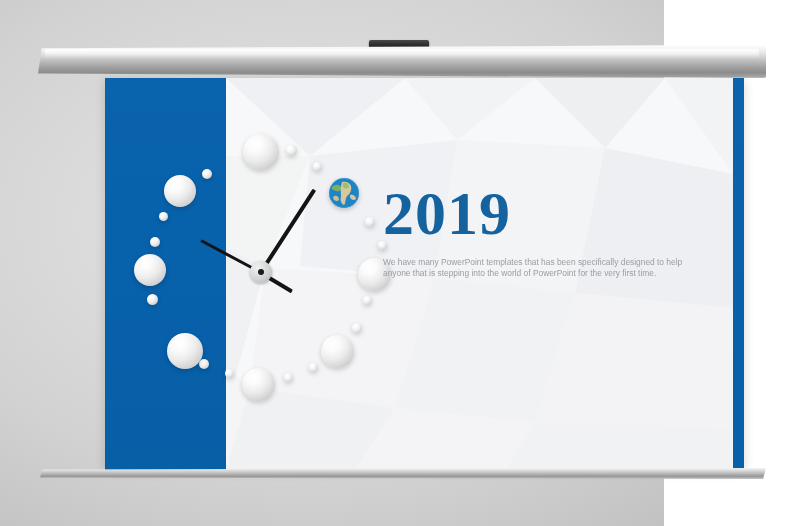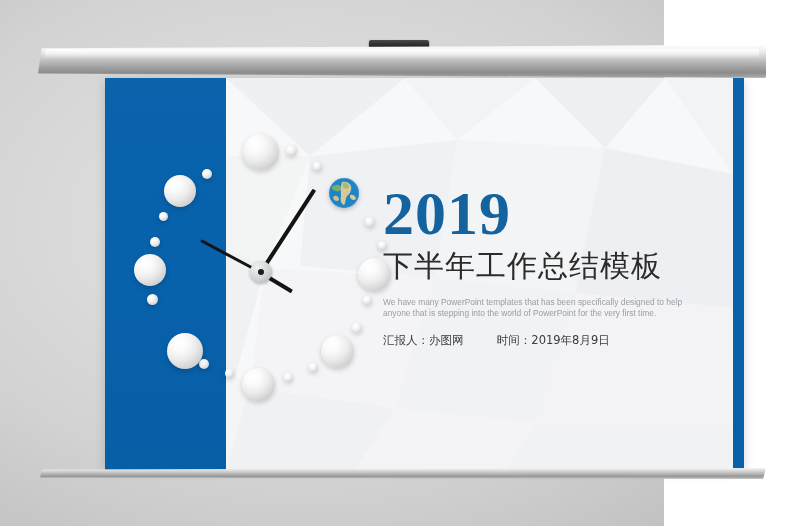--- a/index.html
+++ b/index.html
@@ -205,24 +205,18 @@
 
       <div class="hand" style="left:136px;top:134px;width:98px;height:4px;transform:rotate(-57deg);"></div>
       <div class="hand" style="left:136px;top:134.5px;width:68px;height:3px;transform:rotate(208deg);"></div>
       <div class="hand" style="left:136px;top:134.5px;width:36px;height:4px;transform:rotate(31deg);"></div>
       <div id="hub" style="left:125px;top:125px;width:22px;height:22px;"></div>
       <div id="hubdot" style="left:133px;top:133px;width:6px;height:6px;"></div>
     </div>
 
     <div id="text">
       <div id="year">2019</div>
-      <div id="maintitle">下半年工作总结模板</div>
       <div id="desc">We have many PowerPoint templates that has been specifically designed to help anyone that is stepping into the world of PowerPoint for the very first time.</div>
-      <div id="meta">
-        <span>汇报人：办图网</span>
-        <span class="gap"></span>
-        <span>时间：2019年8月9日</span>
-      </div>
     </div>
   </div>
 
   <div id="weightbar"></div>
 </div>
 
 </body></html>

